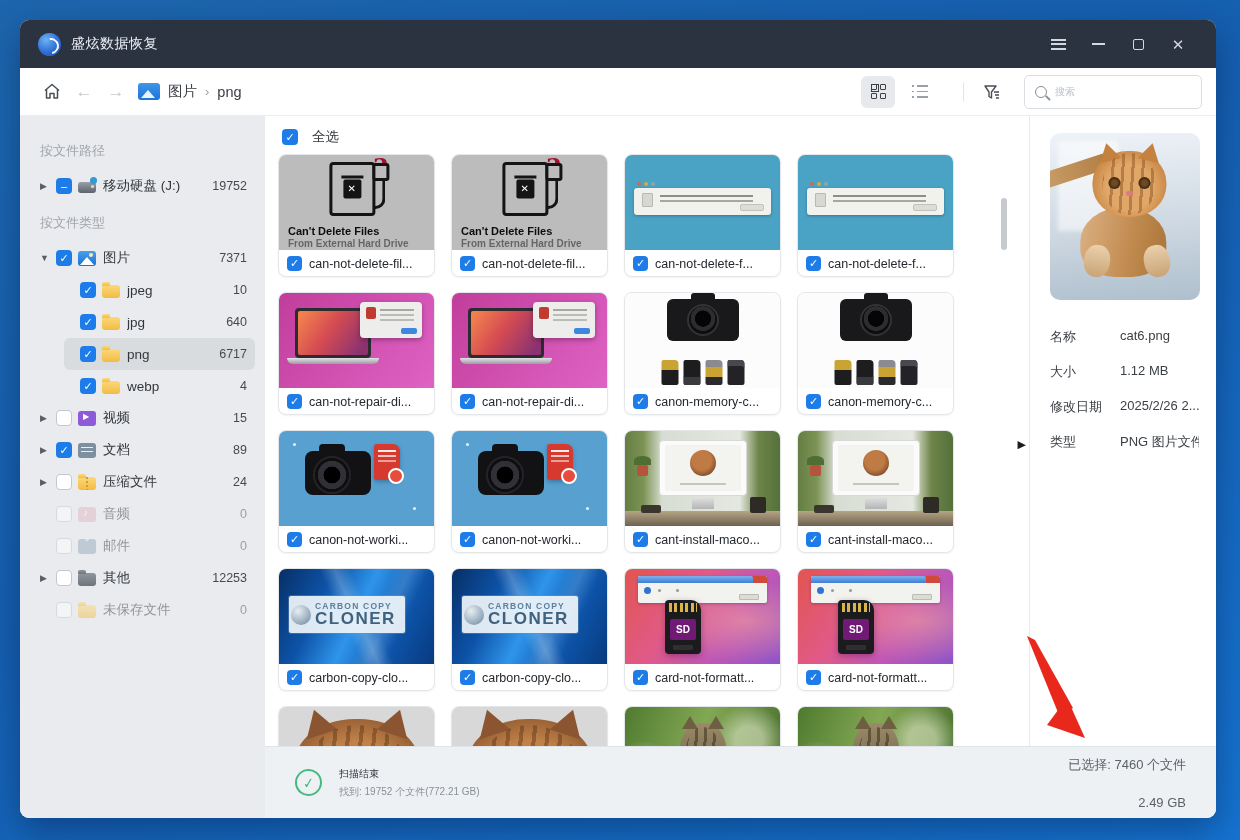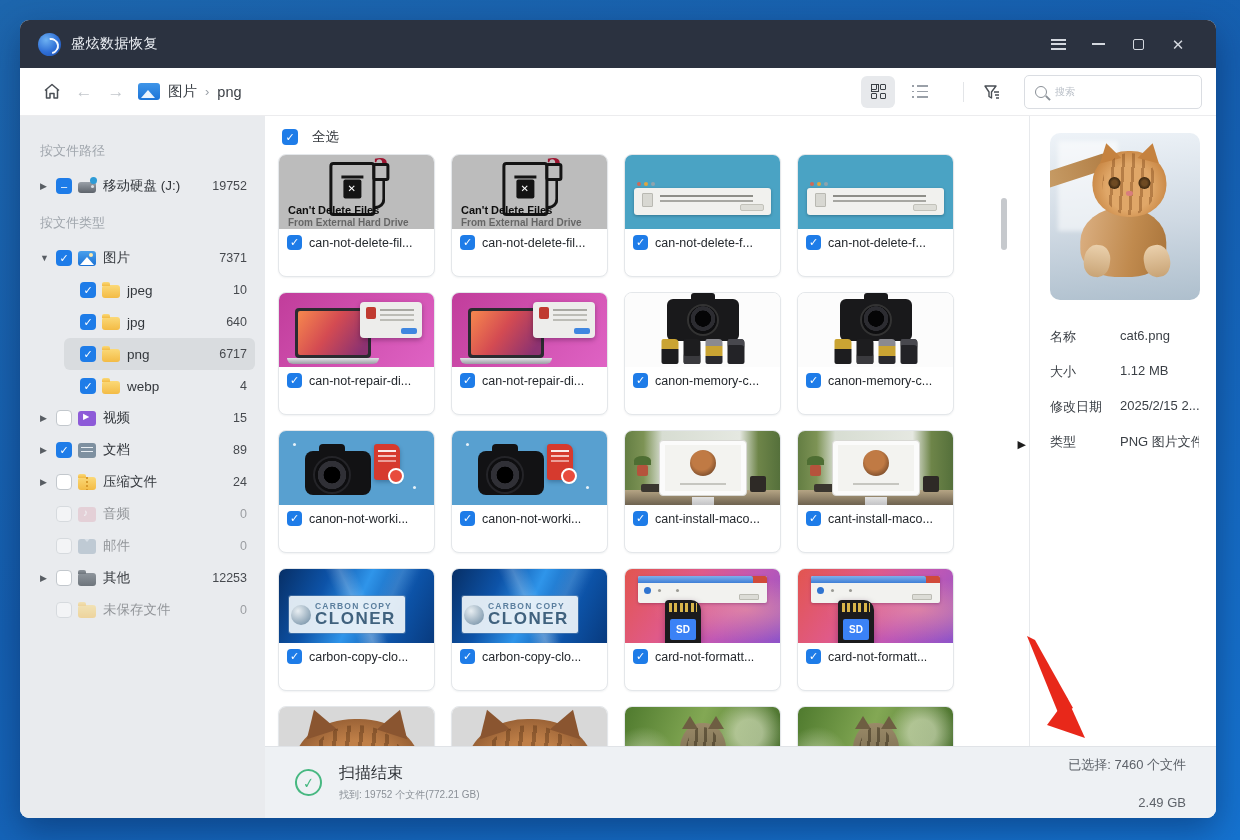--- a/index.html
+++ b/index.html
@@ -85,21 +85,21 @@
   .scount { font-size:12.5px; color:#46494e; margin-left:8px; }
 
   .rightcol { flex:1; display:flex; flex-direction:column; min-width:0; }
   .content { flex:1; display:flex; min-height:0; }
 
   
   .gridarea { flex:1; background:#fff; position:relative; overflow:hidden; padding:8px 0 0 13px; }
   .selectall { display:flex; align-items:center; gap:8px; height:26px; margin:0 0 4px 4px; font-size:13.5px; color:#33373c; }
   .cards { display:grid; grid-template-columns:repeat(4,157px); column-gap:16px; row-gap:15px; }
   .card { width:157px; height:123px; border:1px solid #e4e7ea; border-radius:8px; background:#fff; overflow:hidden; box-shadow:0 1px 2px rgba(20,30,50,.06); }
-  .thumb { height:74px; position:relative; overflow:hidden; }
+  .thumb { height:95px; position:relative; overflow:hidden; }
   .cardlabel { height:27px; display:flex; align-items:center; gap:7px; padding:0 8px; }
   .cardlabel .cb { width:15px; height:15px; margin:0; }
   .fname { font-size:12.5px; color:#24282d; white-space:nowrap; overflow:hidden; }
 
   
   .th-doc { background:#bcbcbc; }
   .doc-body { position:absolute; left:50%; top:7px; transform:translateX(-60%); width:46px; height:54px; border:3px solid #141414; border-radius:4px; }
   .doc-trash { position:absolute; left:50%; top:50%; transform:translate(-50%,-50%); width:18px; height:19px; background:#141414; border-radius:2px; }
   .doc-trash::before { content:""; position:absolute; left:-2px; top:-4px; width:22px; height:3px; background:#141414; }
   .doc-trash::after { content:"✕"; position:absolute; left:4.5px; top:3px; color:#fff; font-size:10px; font-weight:bold; }
@@ -165,21 +165,21 @@
   .ccc-l2 { display:block; font-size:17px; font-weight:800; color:#40627e; letter-spacing:1.5px; line-height:.95; }
 
   .th-sd { background:linear-gradient(125deg,#e2554f 0%,#e05a88 38%,#c158b4 66%,#8e54c9 100%); }
   .th-sd::before { content:""; position:absolute; inset:0; background:radial-gradient(ellipse at 78% 55%,rgba(255,170,150,.5),transparent 55%); }
   .sd-dlg { position:absolute; left:13px; right:13px; top:7px; height:27px; background:#f2f2ef; border-radius:2px; box-shadow:0 1px 3px rgba(60,0,60,.3); }
   .sd-dlg::before { content:""; position:absolute; left:0; right:0; top:0; height:7px; background:linear-gradient(#7fb0ec,#3f7fd6); border-radius:2px 2px 0 0; box-shadow:inset -14px 0 0 #d04a3a; }
   .sd-dlg::after { content:""; position:absolute; left:6px; top:11px; width:7px; height:7px; border-radius:50%; background:#2f74d0; box-shadow:12px 0 0 -2px #9a9a94, 30px 0 0 -2px #9a9a94; }
   .sd-dlg b { position:absolute; right:8px; bottom:3px; width:20px; height:6px; background:#dcdcd6; border:1px solid #bcbcb4; border-radius:1px; }
   .sd-card { position:absolute; left:40px; top:31px; width:36px; height:54px; background:#1b1b1d; border-radius:4px 10px 4px 4px; box-shadow:0 2px 6px rgba(60,0,60,.35); }
   .sd-card::before { content:""; position:absolute; left:4px; right:4px; top:3px; height:9px; background:repeating-linear-gradient(90deg,#d8b54a 0 3px,#1b1b1d 3px 5.5px); }
-  .sd-lab { position:absolute; left:5px; right:5px; top:19px; height:21px; background:#3b82f6; border-radius:2px; display:flex; align-items:center; justify-content:center; font-size:10px; font-weight:800; color:#fff; }
+  .sd-lab { position:absolute; left:5px; right:5px; top:19px; height:21px; background:#701a75; border-radius:2px; display:flex; align-items:center; justify-content:center; font-size:10px; font-weight:800; color:#fff; }
   .sd-card::after { content:""; position:absolute; left:8px; bottom:4px; right:8px; height:5px; background:#2e2e33; border-radius:1px; }
 
   .th-catgray { background:#d8d8d8; }
   .cg-head { position:absolute; left:50%; top:12px; transform:translateX(-50%); width:126px; height:96px; border-radius:48% 48% 44% 44%; background:radial-gradient(ellipse at 50% 55%,#c08048 0 42%,#9a6236 72%,#7c4e2b 100%); }
   .cg-head::before,.cg-head::after { content:""; position:absolute; top:-10px; border-left:16px solid transparent; border-right:16px solid transparent; border-bottom:26px solid #8a5530; }
   .cg-head::before { left:8px; transform:rotate(-18deg); }
   .cg-head::after { right:8px; transform:rotate(18deg); }
   .cg-stripes { position:absolute; inset:6px 14px; border-radius:50%; background:repeating-linear-gradient(96deg,rgba(80,44,16,.4) 0 4px,transparent 4px 13px); }
 
   .th-catgrass { background:linear-gradient(110deg,#4f7a2e,#83a854 45%,#3f6626); }
@@ -209,21 +209,21 @@
   .cat-paw.l{left:34px; transform:rotate(8deg);} .cat-paw.r{right:30px; transform:rotate(-10deg);}
   .preview-btn { margin-top:20px; width:150px; height:32px; border:1px solid #2c7be0; border-radius:6px; background:#fff; color:#2c7be0; font-size:14px; display:flex; align-items:center; justify-content:center; }
   .details { margin-top:28px; }
   .drow { display:flex; margin-bottom:17px; font-size:13px; color:#3a3f45; }
   .dlabel { width:70px; flex:0 0 auto; }
   .dvalue { flex:1; white-space:nowrap; overflow:hidden; }
 
   
   .statusbar { height:72px; background:#eef1f4; border-top:1px solid #e0e3e7; display:flex; align-items:center; padding:0 18px 0 30px; flex:0 0 auto; }
   .okcircle { width:27px; height:27px; border-radius:50%; border:2px solid #47b881; color:#47b881; display:flex; align-items:center; justify-content:center; font-size:14px; transform:rotate(-8deg); margin-right:17px; }
-  .scanstat .t1 { font-size:16px; color:#33373c; margin-bottom:4px; }
+  .scanstat .t1 { font-size:10px; color:#33373c; margin-bottom:4px; }
   .scanstat .t2 { font-size:10px; color:#8a9097; }
   .sb-spacer { flex:1; }
   .selinfo { text-align:right; font-size:13px; color:#5d6océ; color:#5d6269; margin-right:12px; }
   .selinfo .t1 { margin-bottom:21px; }
   .redframe { border:3px solid #e8281a; border-radius:7px; padding:3px; }
   .recoverbtn { width:138px; height:45px; background:linear-gradient(#3b8af0,#2a72dd); border-radius:6px; display:flex; align-items:center; justify-content:center; gap:14px; color:#fff; font-size:15px; }
   .ic-mag-w { width:13px; height:13px; border:2px solid #fff; border-radius:50%; position:relative; }
   .ic-mag-w::after { content:""; position:absolute; width:6px; height:2px; background:#fff; transform:rotate(45deg); right:-5px; bottom:-2px; }
 
   .redarrow { position:absolute; left:1005px; top:628px; width:100px; height:118px; z-index:60; pointer-events:none; }
@@ -675,21 +675,21 @@
               <div class="drow">
                 <span class="dlabel">名称</span>
                 <span class="dvalue">cat6.png</span>
               </div>
               <div class="drow">
                 <span class="dlabel">大小</span>
                 <span class="dvalue">1.12 MB</span>
               </div>
               <div class="drow">
                 <span class="dlabel">修改日期</span>
-                <span class="dvalue">2025/2/15 2...</span>
+                <span class="dvalue">2025/2/26 2...</span>
               </div>
               <div class="drow">
                 <span class="dlabel">类型</span>
                 <span class="dvalue">PNG 图片文件</span>
               </div>
             </div>
         </div>
 
       </div>
 

